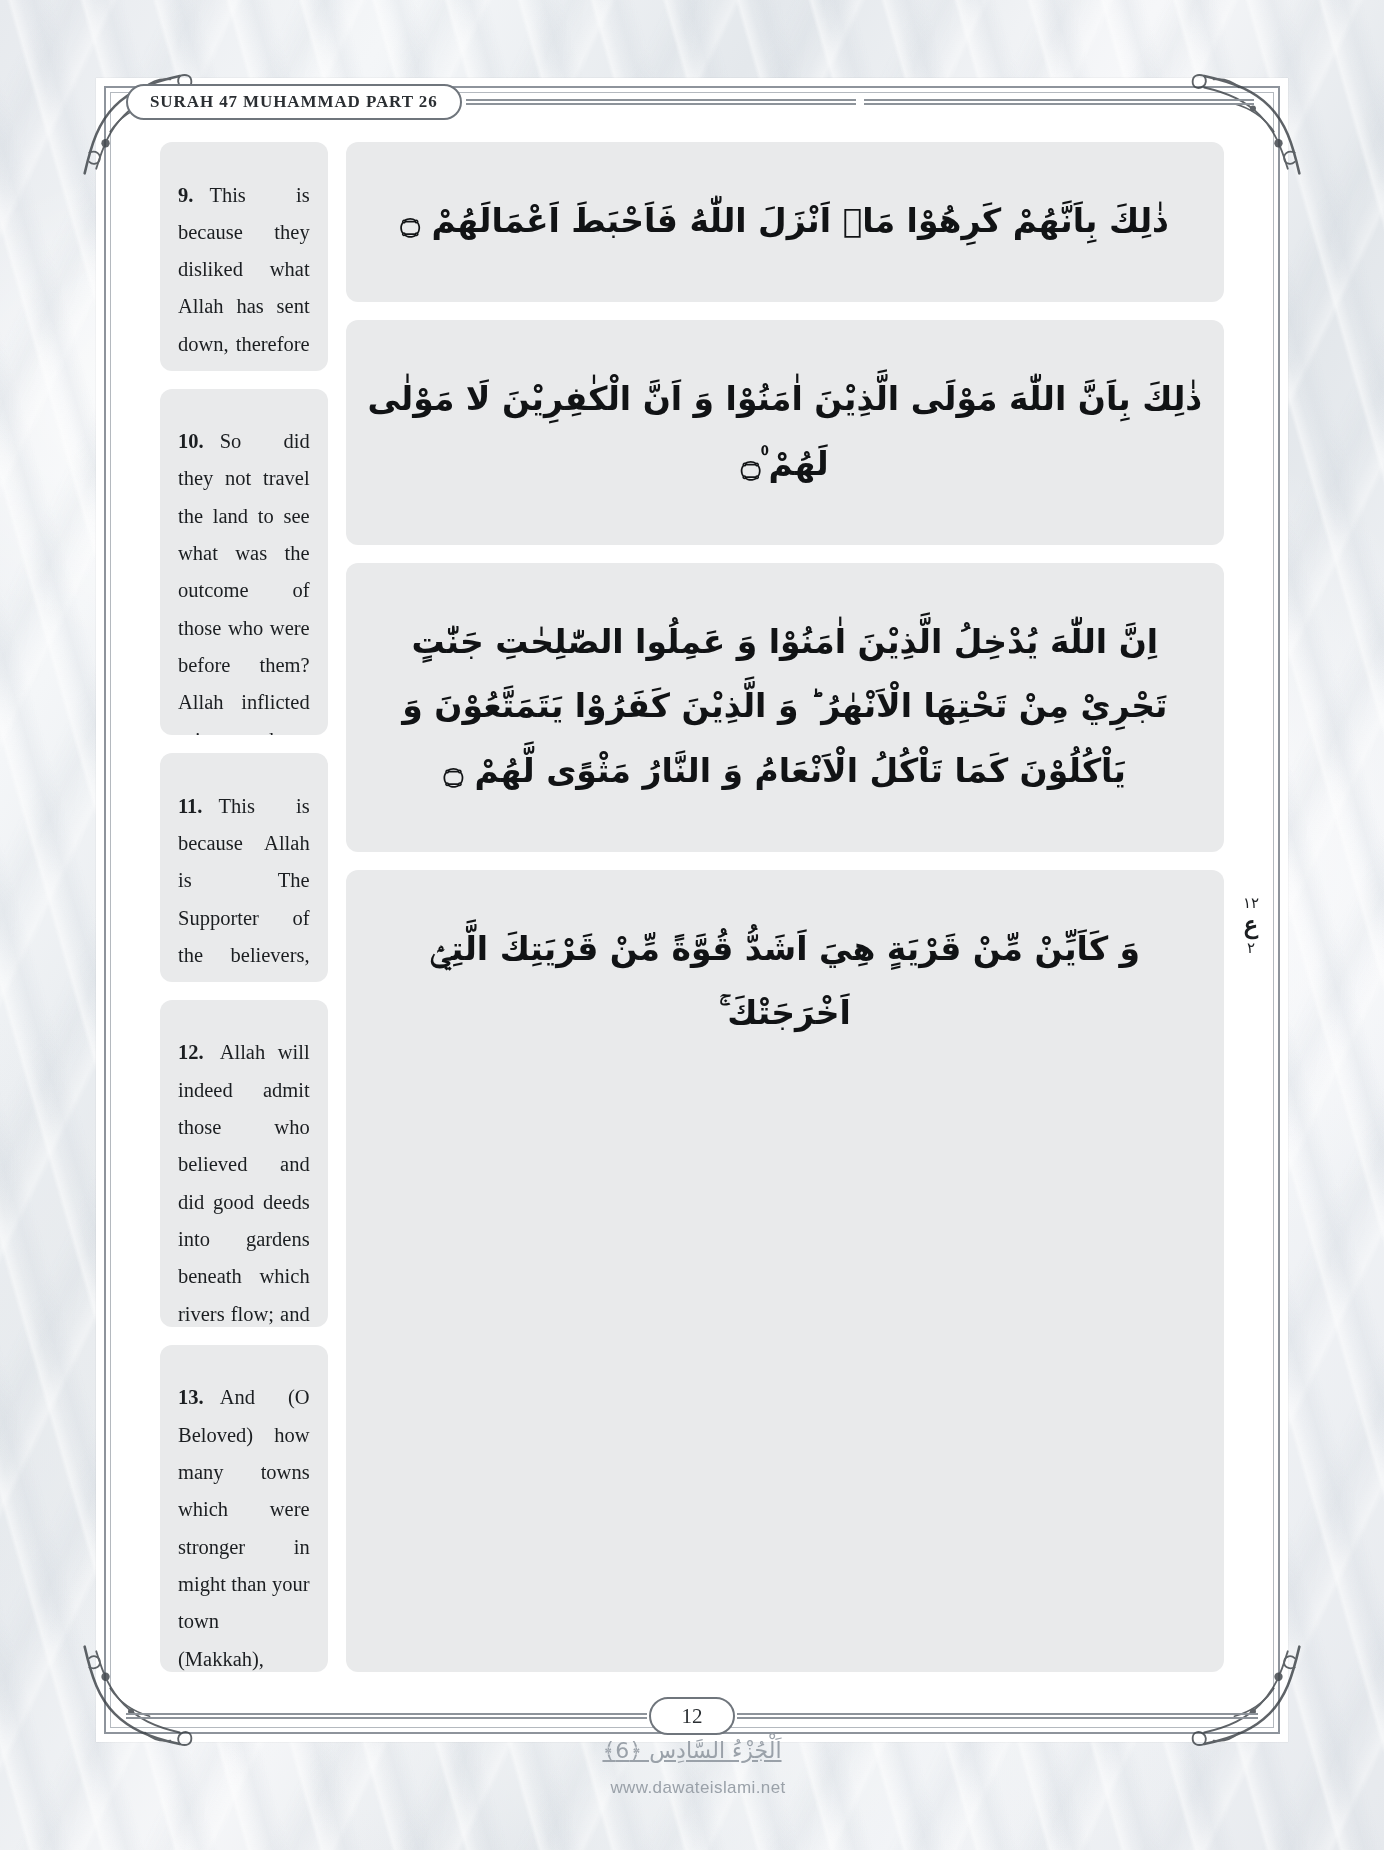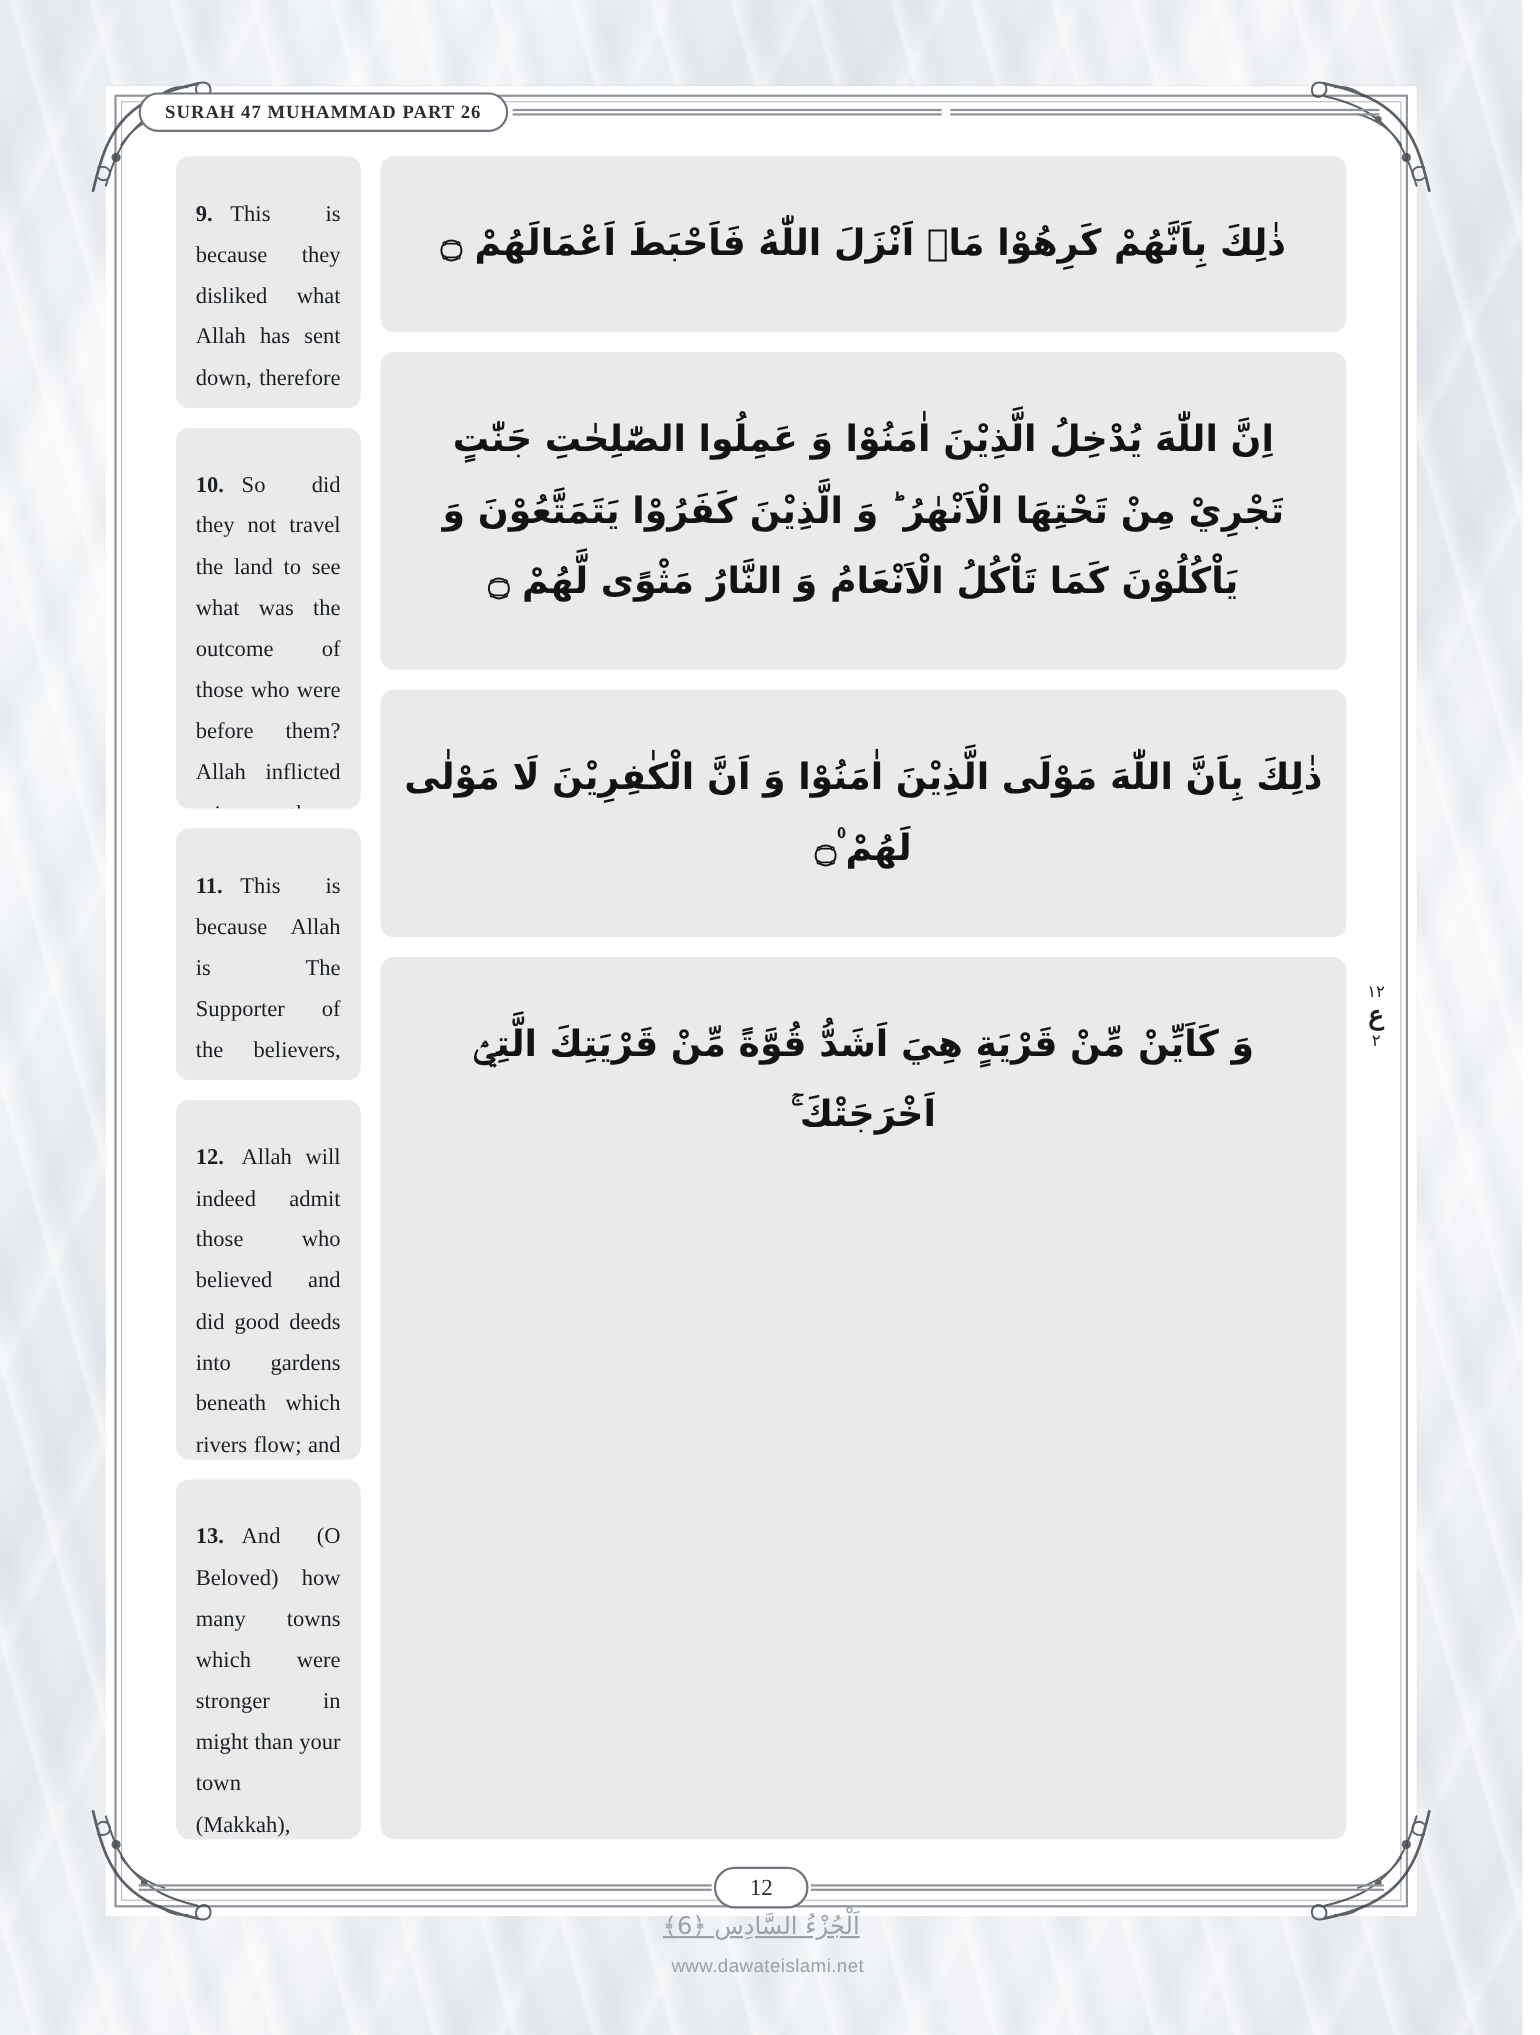--- a/index.html
+++ b/index.html
@@ -140,21 +140,21 @@
     font-weight: 600;
   }
 
   
   .ruku {
     position: absolute;
     right: 116px; top: 50%;
     transform: translateY(-50%);
     width: 34px;
     text-align: center;
-    font-family: Liberation Serif, serif;
+    font-family: Liberation Sans, sans-serif;
     color: #1c1f22;
     line-height: 1.15;
   }
   .ruku .ruku-ayah { font-size: 15px; }
   .ruku .ruku-ain  { font-size: 24px; font-weight: 700; }
   .ruku .ruku-ruku { font-size: 15px; }
 
   
   .footer {
     position: absolute; left: 0; right: 0; bottom: 0; height: 200px;
@@ -294,24 +294,24 @@
           <span class="num">13.</span><span>And (O Beloved) how many towns which were stronger in might than your town (Makkah), (inhabitants of) which removed you from your town. We destroyed them, so they do not</span>
         </p>
       </div>
     </div>
 
     <div class="col col-ar">
       <div class="card">
         <p class="verse-ar">ذٰلِكَ بِاَنَّهُمْ كَرِهُوْا مَاۤ اَنْزَلَ اللّٰهُ فَاَحْبَطَ اَعْمَالَهُمْ ۝</p>
       </div>
       <div class="card">
+        <p class="verse-ar">ذٰلِكَ بِاَنَّ اللّٰهَ مَوْلَى الَّذِيْنَ اٰمَنُوْا وَ اَنَّ الْكٰفِرِيْنَ لَا مَوْلٰى لَهُمْ ۠۝</p>
+      </div>
+      <div class="card">
         <p class="verse-ar">اِنَّ اللّٰهَ يُدْخِلُ الَّذِيْنَ اٰمَنُوْا وَ عَمِلُوا الصّٰلِحٰتِ جَنّٰتٍ تَجْرِيْ مِنْ تَحْتِهَا الْاَنْهٰرُ ؕ وَ الَّذِيْنَ كَفَرُوْا يَتَمَتَّعُوْنَ وَ يَاْكُلُوْنَ كَمَا تَاْكُلُ الْاَنْعَامُ وَ النَّارُ مَثْوًى لَّهُمْ ۝</p>
-      </div>
-      <div class="card">
-        <p class="verse-ar">ذٰلِكَ بِاَنَّ اللّٰهَ مَوْلَى الَّذِيْنَ اٰمَنُوْا وَ اَنَّ الْكٰفِرِيْنَ لَا مَوْلٰى لَهُمْ ۠۝</p>
       </div>
       <div class="card" style="flex:1 1 auto">
         <p class="verse-ar">وَ كَاَيِّنْ مِّنْ قَرْيَةٍ هِيَ اَشَدُّ قُوَّةً مِّنْ قَرْيَتِكَ الَّتِيْۤ اَخْرَجَتْكَ ۚ</p>
       </div>
     </div>
   </div>
 
   <div class="ruku">
     <div class="ruku-ayah">١٢</div>
     <div class="ruku-ain">ع</div>

